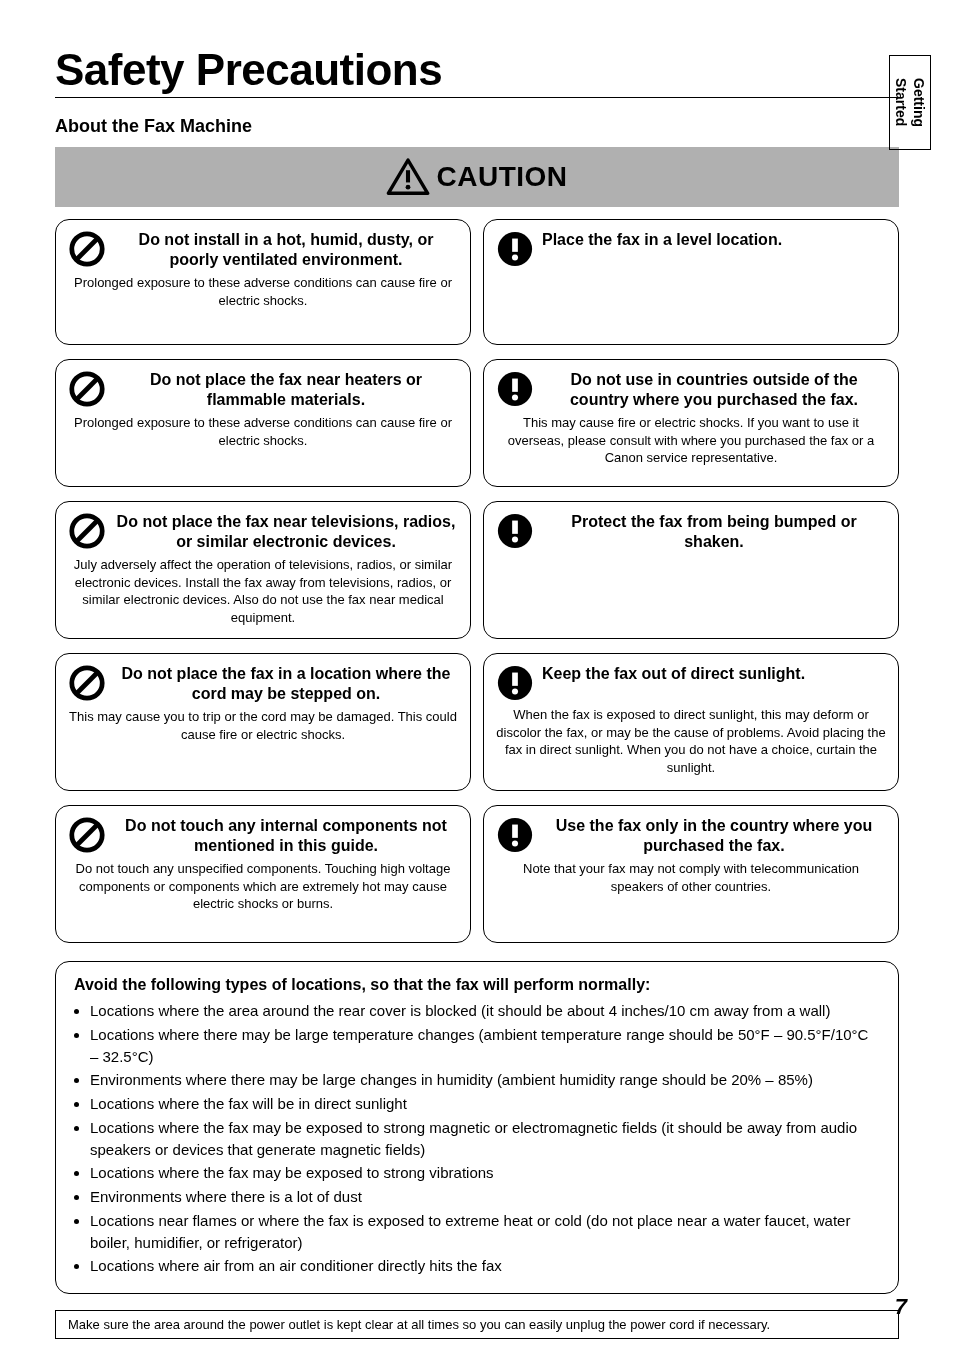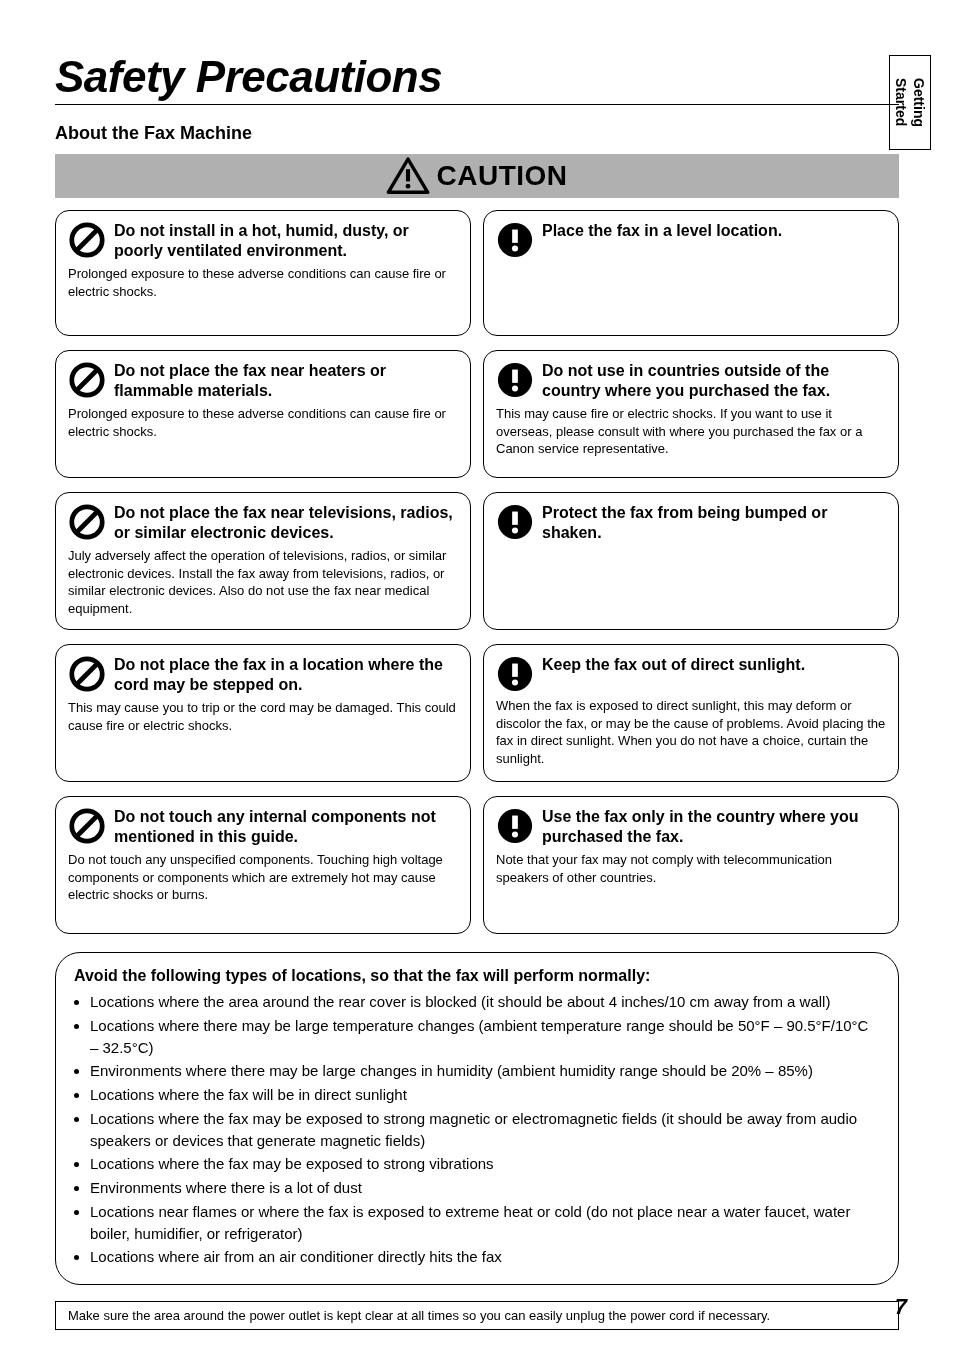--- a/index.html
+++ b/index.html
@@ -31,50 +31,50 @@
     text-align: center;
     display: flex;
     align-items: center;
     justify-content: center;
     line-height: 1.3;
   }
   .page-title {
     font-size: 44px;
     font-weight: 900;
     letter-spacing: -0.5px;
-    margin: 12px 0 2px 0;
-    font-style: italic;
+    margin: 5px 0 2px 0;
   }
   .hr { border: 0; border-top: 1px solid #000; margin: 0 0 18px 0; }
   .subhead {
     font-size: 18px;
     font-weight: bold;
     margin: 4px 0 10px 0;
   }
   .caution-bar {
     background: #b0b0b0;
-    height: 44px;
+    height: 60px;
     display: flex;
     align-items: center;
     justify-content: center;
     font-size: 28px;
     font-weight: 900;
     letter-spacing: 0.5px;
     gap: 6px;
     margin-bottom: 12px;
   }
   .tri-icon {
     width: 44px; height: 38px;
     display: inline-block;
   }
   .tri-icon svg { width: 100%; height: 100%; display: block; }
   .grid {
     display: grid;
     grid-template-columns: 1fr 1fr;
     column-gap: 12px;
+    text-align: center;
   }
   .card {
     border: 1px solid #000;
     border-radius: 14px;
     padding: 10px 12px 12px 12px;
     margin-bottom: 14px;
     position: relative;
   }
   .row1 { min-height: 126px; }
   .row2 { min-height: 128px; }
@@ -96,21 +96,21 @@
     width: 38px; height: 38px; flex: 0 0 38px;
     display: inline-block;
   }
   .prohibit svg, .mandatory svg { width: 100%; height: 100%; display: block; }
   .card-body {
     font-size: 13px;
     line-height: 1.35;
   }
   .wide-card {
     border: 1px solid #000;
-    border-radius: 25px;
+    border-radius: 14px;
     padding: 14px 18px;
     margin-top: 4px;
     margin-bottom: 16px;
   }
   .wide-card .heading {
     font-size: 16px;
     font-weight: 900;
     margin-bottom: 6px;
   }
   .wide-card .body {

